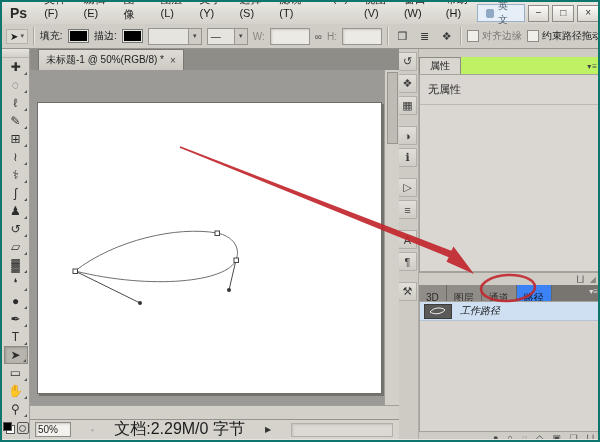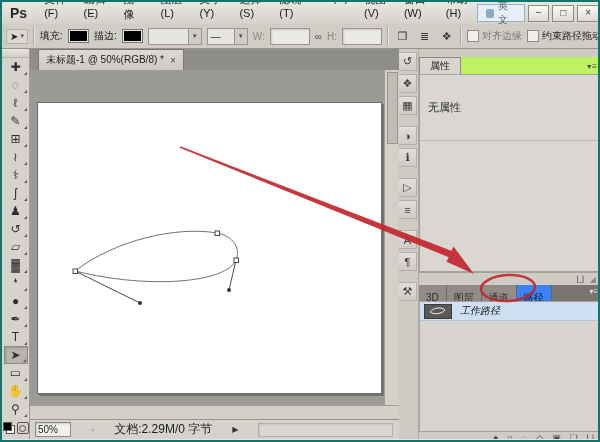--- a/index.html
+++ b/index.html
@@ -80,21 +80,21 @@
   .strip-btn{width:18px;height:19px;margin:3px 0;display:flex;align-items:center;justify-content:center;
              font-size:11px;color:#3c3c3c;background:linear-gradient(#e2dfda,#cfccc6);border:1px solid #b2afa9;
              border-left:none;box-sizing:border-box;}
   .strip-gap{height:5px;}
   .panels{position:absolute;left:20px;top:0;width:183px;height:395px;}
   .ptabbar{position:absolute;left:0;top:8px;width:183px;height:17px;background:#bef264;display:flex;align-items:flex-end;}
   .ptab{height:16px;background:#d9d6d0;border:1px solid #8d8a84;border-bottom:none;padding:0 10px;
         display:flex;align-items:center;font-size:10px;color:#222;}
   .pmenu{margin-left:auto;font-size:8px;color:#444;padding:0 4px 3px 0;letter-spacing:1px;}
   .pcontent{position:absolute;left:0;top:25px;width:183px;height:198px;background:#dad7d2;border:1px solid #a5a29c;box-sizing:border-box;}
-  .pcontent .noprop{padding:25px 8px;font-size:11px;color:#2a2a2a;border-bottom:1px solid #bcb9b3;}
+  .pcontent .noprop{padding:7px 8px;font-size:11px;color:#2a2a2a;border-bottom:1px solid #bcb9b3;}
   .pfooter{position:absolute;left:0;top:223px;width:183px;height:13px;background:#cfccc6;
            border-top:1px solid #a5a29c;display:flex;justify-content:flex-end;align-items:center;gap:6px;padding-right:6px;box-sizing:border-box;}
   .pfooter .ic{font-size:9px;color:#4a4a4a;}
   .grip{color:#8a8780;font-size:8px;}
   .gtabbar{position:absolute;left:0;top:236px;width:183px;height:25px;background:#787571;display:flex;align-items:stretch;}
   .gtab{padding:0 7px;display:flex;align-items:center;font-size:10px;color:#2b2b2b;
         background:#908d88;border-right:1px solid #6b6864;}
   .gtab.active{background:#3b82f6;color:#111;}
   .gmenu{margin-left:auto;color:#ddd;font-size:8px;padding:2px 4px 0 0;}
   .pathspanel{position:absolute;left:0;top:252px;width:183px;height:138px;background:#d8d5d0;border:1px solid #a5a29c;box-sizing:border-box;}
@@ -264,21 +264,21 @@
     <div class="canvas"></div>
   </div>
   <div class="vscroll">
       <div class="thumb"></div>
     </div>
   <div class="hscroll"></div>
 
   <div class="statusbar">
     <span class="zoomfield">50%</span>
     <span class="status-ic">◦</span>
-    <span style="font-size:12px;">文档:2.29M/0 字节</span>
+    <span style="font-size:16px;">文档:2.29M/0 字节</span>
     <span class="status-marker">▶</span>
     <span class="status-groove"></span>
   </div>
 
   <div class="rightcol">
     <div class="iconstrip">
       <div class="strip-btn">
           <span>↺</span>
         </div>
       <div class="strip-btn">

